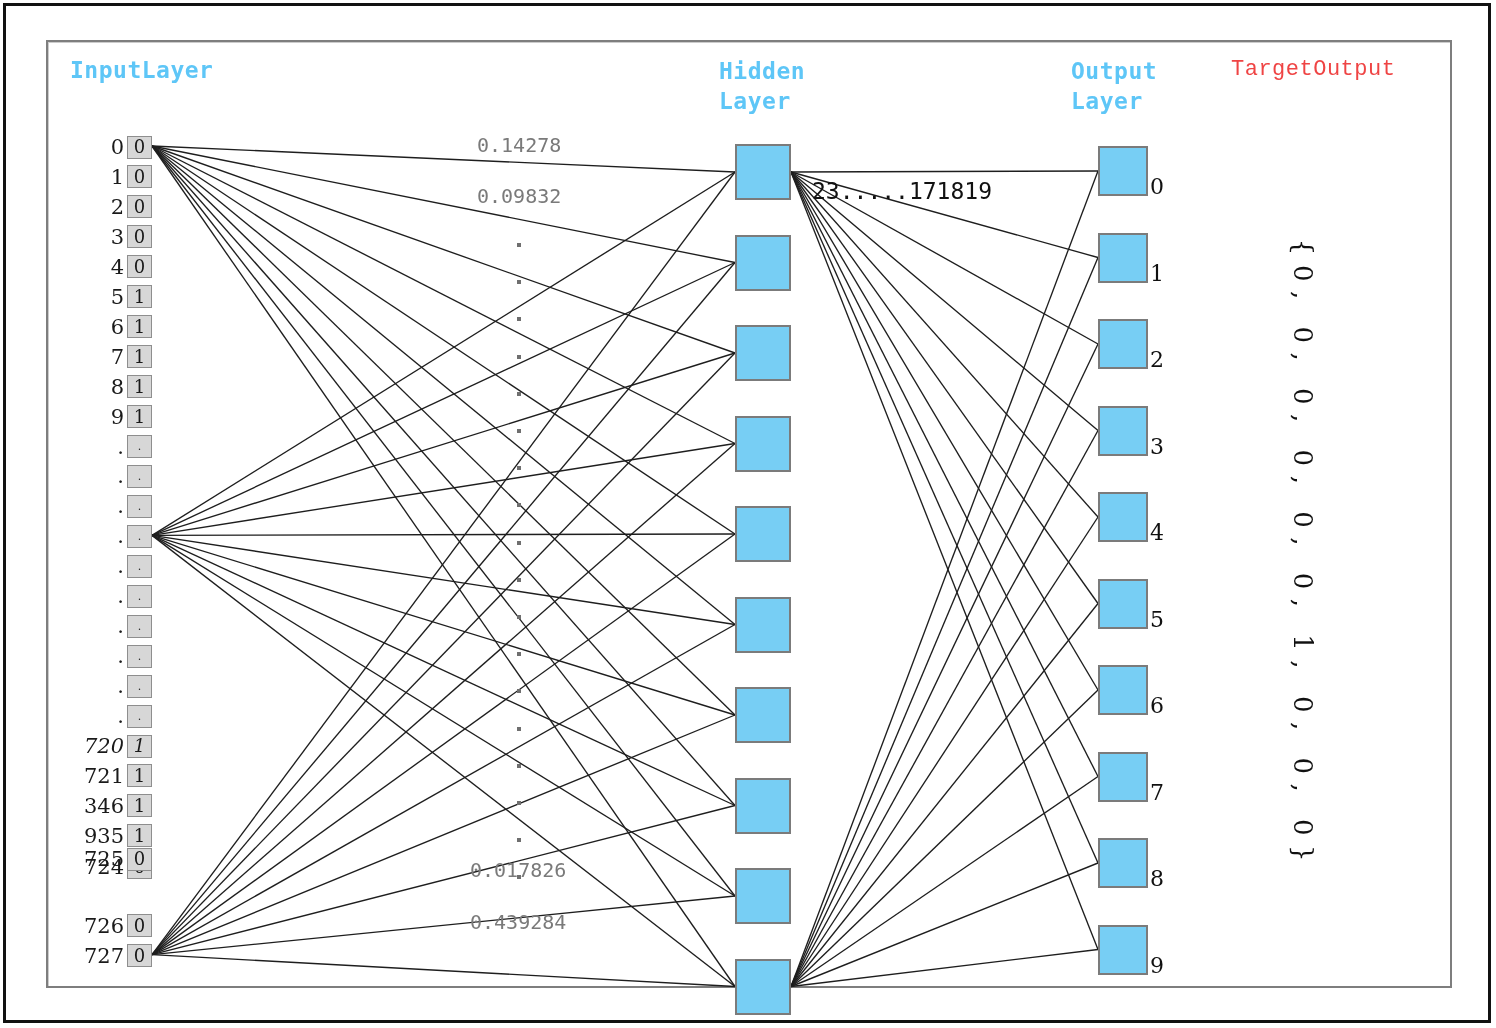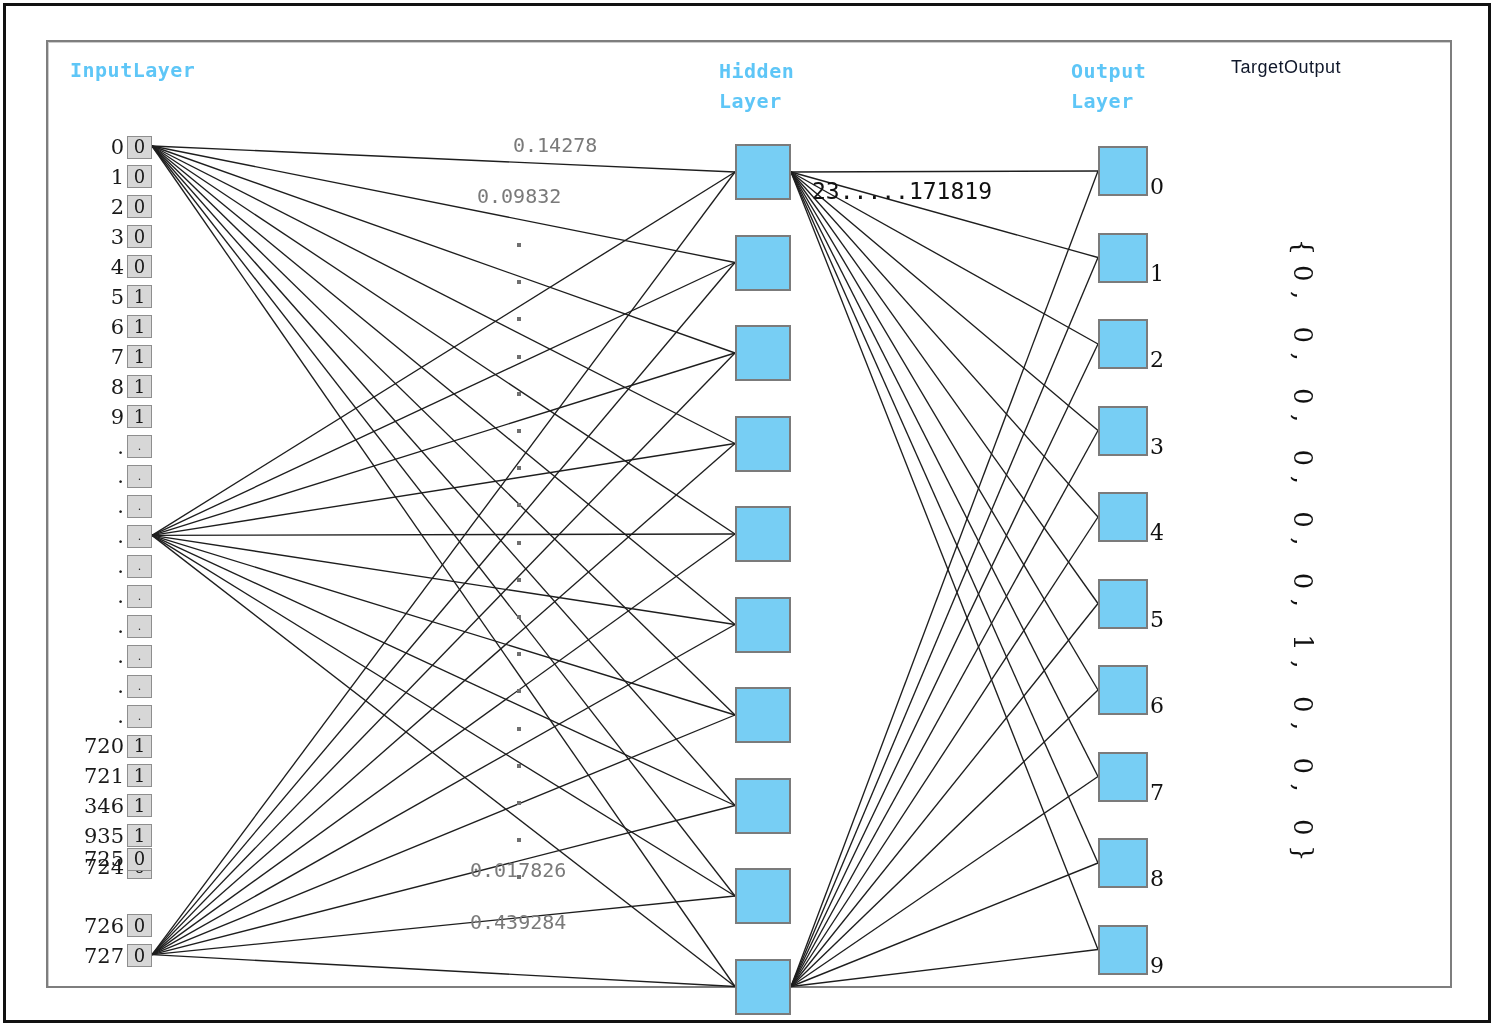--- a/index.html
+++ b/index.html
@@ -13,23 +13,23 @@
 
   
   #panel{position:absolute;left:46px;top:40px;width:1406px;height:948px;
     background:#ffffff;border:2px solid #7e7e7e;box-sizing:border-box;
     box-shadow:1px 1px 0 #cccccc inset;}
 
   #canvas{position:absolute;left:0;top:0;width:1496px;height:1028px;}
   svg#wires{position:absolute;left:0;top:0;width:1496px;height:1028px;pointer-events:none;}
 
   .layer-title{position:absolute;color:#5ec6f7;font-family:"DejaVu Sans Mono",monospace;
-    font-size:20px;font-weight:bold;letter-spacing:0.5px;line-height:30px;white-space:pre;}
-  .plain-title{position:absolute;color:#0f172a;font-family:Liberation Sans, sans-serif;
-    font-size:18px;letter-spacing:0.5px;white-space:pre;}
+    font-size:23px;font-weight:bold;letter-spacing:0.5px;line-height:30px;white-space:pre;}
+  .plain-title{position:absolute;color:#ef4444;font-family:Liberation Mono, monospace;
+    font-size:22px;letter-spacing:0.5px;white-space:pre;}
 
   
   .in-row{position:absolute;height:26px;display:flex;align-items:center;justify-content:flex-end;}
   .in-label{font-family:"DejaVu Serif",serif;font-size:21px;color:#1a1a1a;
     margin-right:3px;white-space:pre;}
   .in-box{width:25px;height:23px;background:#d7d7d7;border:1px solid #8e8e8e;
     box-sizing:border-box;display:flex;align-items:center;justify-content:center;
     font-family:"DejaVu Serif",serif;font-size:18px;color:#1a1a1a;line-height:1;}
   .in-box.dim{color:#2b2b2b;font-size:11px;}
 
@@ -120,21 +120,21 @@
 
 
     <div class="layer-title" style="left:719px;top:56px;">Hidden</div>
     <div class="layer-title" style="left:719px;top:86px;">Layer</div>
 
     <div class="layer-title" style="left:1071px;top:56px;">Output</div>
     <div class="layer-title" style="left:1071px;top:86px;">Layer</div>
 
     <div class="plain-title" style="left:1231px;top:57px;">TargetOutput</div>
 
-    <div class="wlabel" style="left:477px;top:133px;margin-left:36px;">0.14278</div>
+    <div class="wlabel" style="left:477px;top:133px;">0.14278</div>
     <div class="wlabel" style="left:477px;top:184px;">0.09832</div>
     <div class="wlabel" style="left:470px;top:858px;">0.017826</div>
     <div class="wlabel" style="left:470px;top:910px;">0.439284</div>
 
     <div class="center-label" style="left:812px;top:178px;">23.....171819</div>
 
     <div id="gen">
         <div class="in-row" style="left: 62px; top: 134px; width: 90px;">
           <span class="in-label">0</span>
           <span class="in-box">0</span>
@@ -208,21 +208,21 @@
           <span class="in-box dim">.</span>
         </div>
         <div class="in-row" style="left: 62px; top: 673.1px; width: 90px;">
           <span class="in-label">.</span>
           <span class="in-box dim">.</span>
         </div>
         <div class="in-row" style="left: 62px; top: 703.05px; width: 90px;">
           <span class="in-label">.</span>
           <span class="in-box dim">.</span>
         </div>
-        <div class="in-row" style="left: 62px; top: 733px; width: 90px;">
+        <div class="in-row" style="left: 62px; top: 733px; width: 90px; font-style: italic;">
           <span class="in-label">720</span>
           <span class="in-box">1</span>
         </div>
         <div class="in-row" style="left: 62px; top: 762.95px; width: 90px;">
           <span class="in-label">721</span>
           <span class="in-box">1</span>
         </div>
         <div class="in-row" style="left: 62px; top: 792.9px; width: 90px;">
           <span class="in-label">346</span>
           <span class="in-box">1</span>

